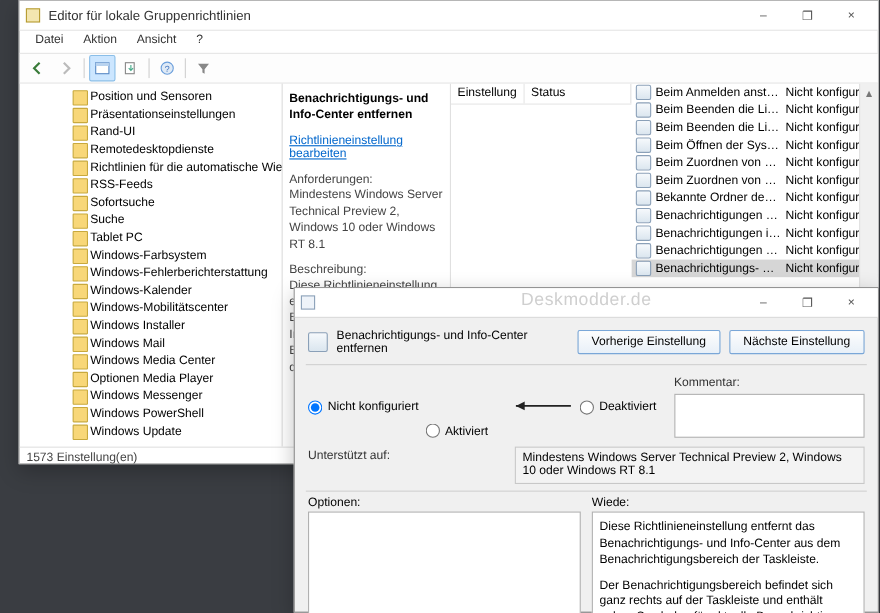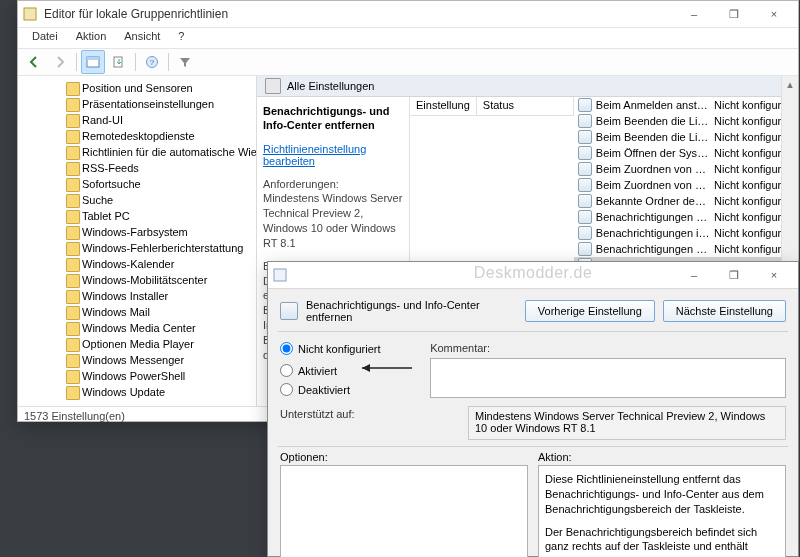--- a/index.html
+++ b/index.html
@@ -47,21 +47,21 @@
   
   #dlg{left:267px;top:261px;width:530px;height:294px;background:#f0f0f0;border:1px solid #8a8a8a}
   #dlg .titlebar{background:#fff;border-bottom:1px solid #d9d9d9}
   #dlg .wm{position:absolute;left:0;right:0;top:2px;text-align:center;font-size:16px;color:#cfcfcf;pointer-events:none;letter-spacing:.5px}
   .dlg-top{padding:10px 12px 8px 12px;display:flex;align-items:center;gap:8px}
   .dlg-top .dicon{width:16px;height:16px;border:1px solid #8aa0b8;background:linear-gradient(#f6f9fc,#dbe6ef);border-radius:2px}
   .dlg-top .dtitle{flex:1}
   .navbtn{height:22px;padding:0 12px;border:1px solid #7aa7d8;background:linear-gradient(#fdfdfd,#e8f0f8);border-radius:2px;font-size:11px;display:flex;align-items:center}
   .dlg-sep{height:1px;background:#d0d0d0;margin:0 10px}
   .dlg-config{display:flex;padding:10px 12px 6px 12px;gap:16px}
-  .radios{display:flex;flex-direction:column;gap:6px}
+  .radios{display:flex;flex-direction:row;gap:6px}
   .radios label{display:flex;align-items:center;gap:5px}
   .radios input{margin:0}
   .arrow-ind{margin-left:12px;align-self:center}
   .arrow-ind svg{width:60px;height:14px}
   .kgrid{flex:1;display:flex;flex-direction:column;gap:4px}
   .kgrid .lbl{color:#333}
   .kgrid textarea{width:100%;height:40px;resize:none;border:1px solid #b0b0b0;box-sizing:border-box;background:#fff;font-family:inherit;font-size:11px;padding:2px}
   .supp{display:flex;padding:2px 12px 6px 12px;align-items:flex-start;gap:8px}
   .supp .lbl{width:180px;text-align:left;color:#333;padding-top:2px}
   .supp .val{flex:1;border:1px solid #c8c8c8;background:#f3f3f3;padding:3px 6px;min-height:26px}
@@ -203,24 +203,20 @@
         </div>
         <div class="tree-row">
           <span class="label">Windows PowerShell</span>
         </div>
         <div class="tree-row">
           <span class="label">Windows Update</span>
         </div>
       </div>
 
     <div class="content" style="position:relative">
-      <div class="content-hdr">
-        <span class="icon"></span>
-        <span>Alle Einstellungen</span>
-      </div>
       <div class="content-body">
         <div class="desc-pane">
           <h4>Benachrichtigungs- und Info-Center entfernen</h4>
           <a href="#">Richtlinieneinstellung bearbeiten</a>
           <div class="blk">
             <div>Anforderungen:</div>
             <div>Mindestens Windows Server Technical Preview 2, Windows 10 oder Windows RT 8.1</div>
           </div>
           <div class="blk">
             <div>Beschreibung:</div>
@@ -364,21 +360,21 @@
     <div class="val">Mindestens Windows Server Technical Preview 2, Windows 10 oder Windows RT 8.1</div>
   </div>
   <div class="dlg-sep"></div>
 
   <div class="dlg-lower">
     <div class="pane">
       <div class="plabel">Optionen:</div>
       <div class="pbox"></div>
     </div>
     <div class="pane">
-      <div class="plabel">Aktion:</div>
+      <div class="plabel">Wiede:</div>
       <div class="pbox">
         <div>Diese Richtlinieneinstellung entfernt das Benachrichtigungs- und Info-Center aus dem Benachrichtigungsbereich der Taskleiste.</div>
         <div style="height:8px"></div>
         <div>Der Benachrichtigungsbereich befindet sich ganz rechts auf der Taskleiste und enthält neben Symbolen für aktuelle Benachrichti</div>
       </div>
     </div>
   </div>
 </div>
 
 </body></html>

